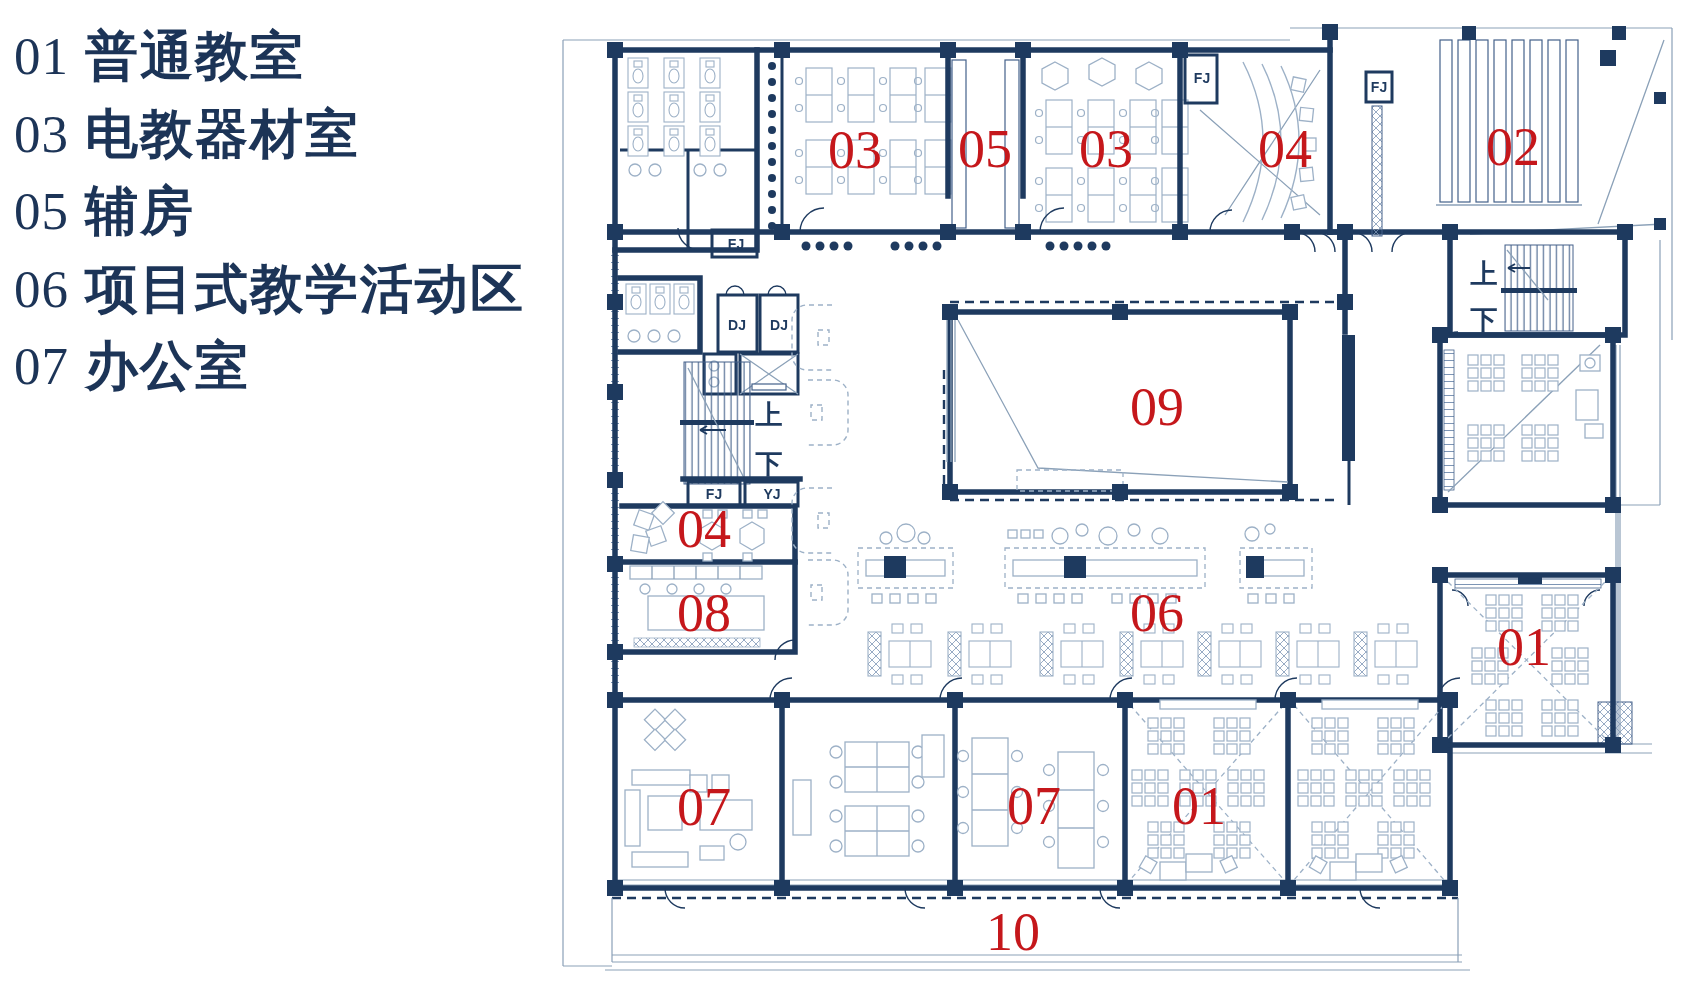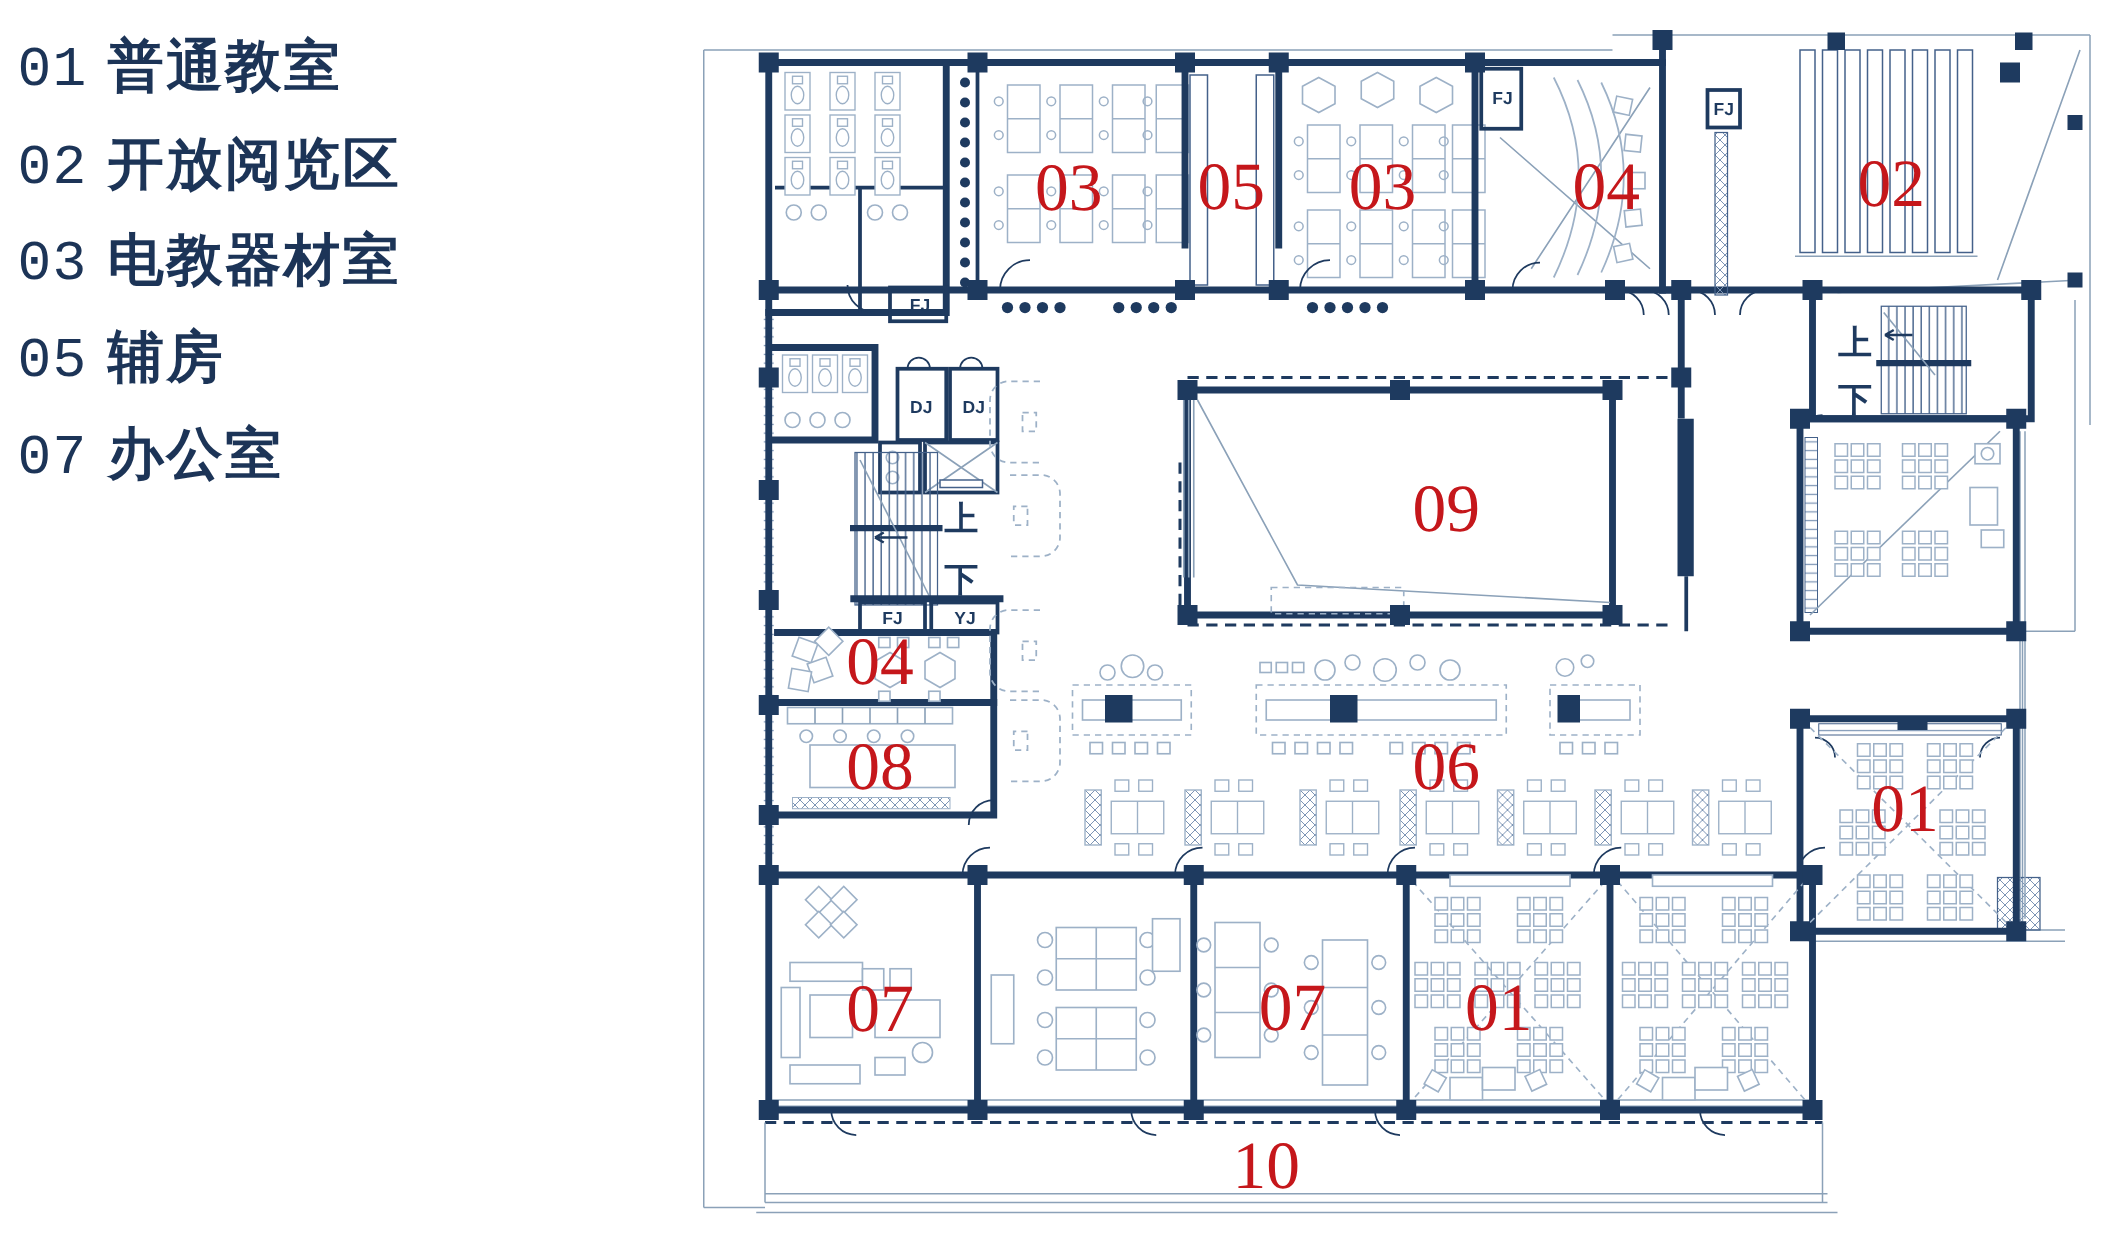--- a/index.html
+++ b/index.html
@@ -6,22 +6,22 @@
     --wall:#1e3a5f; --furn:#9db1c7; --mid:#44618a; --site:#8ba1b8;
     --red:#c5171b; --navy:#1c3457;
   }
   html,body{margin:0;padding:0;background:#fff;}
   #stage{position:relative;width:1700px;height:988px;background:#fff;overflow:hidden;
          font-family:"Liberation Sans",sans-serif;}
   
   #legend{position:absolute;left:14px;top:18px;width:470px;}
   #legend ul{list-style:none;margin:0;padding:0;}
   #legend li{height:77.5px;line-height:77.5px;white-space:nowrap;
-             font-family:Liberation Mono, monospace;
-             color:var(--navy);font-size:45px;}
+             font-family:Liberation Serif, serif;
+             color:var(--navy);font-size:53px;}
   #legend li .num{font-weight:normal;letter-spacing:1px;}
   #legend li .lab{font-weight:bold;margin-left:16px;letter-spacing:2px;}
   
   svg text{user-select:none;}
   .w    {stroke:var(--wall);stroke-width:5.5;fill:none;stroke-linecap:square;}
   .w2   {stroke:var(--wall);stroke-width:3;fill:none;}
   .thin {stroke:var(--site);stroke-width:1.3;fill:none;}
   .site {stroke:var(--site);stroke-width:1.2;fill:none;}
   .dash {stroke:var(--wall);stroke-width:2.4;fill:none;stroke-dasharray:9 6;}
   .ldash{stroke:var(--furn);stroke-width:1.3;fill:none;stroke-dasharray:5 4;}
@@ -38,23 +38,23 @@
 </style>
 </head>
 <body>
 
 <div id="stage">
 
   
   <div id="legend">
     <ul>
       <li><span class="num">01</span><span class="lab">普通教室</span></li>
-      <li><span class="num">02</span><span class="lab">开放阅览区</span></li>
       <li><span class="num">03</span><span class="lab">电教器材室</span></li>
       <li><span class="num">05</span><span class="lab">辅房</span></li>
+      <li><span class="num">06</span><span class="lab">项目式教学活动区</span></li>
       <li><span class="num">07</span><span class="lab">办公室</span></li>
     </ul>
   </div>
 
   
   <svg width="1700" height="988" viewBox="0 0 1700 988">
     <defs>
       <pattern id="ph" width="7" height="7" patternUnits="userSpaceOnUse">
           <path d="M0,3.5 H7" stroke="#7d95b5" stroke-width="1"></path>
         </pattern>

